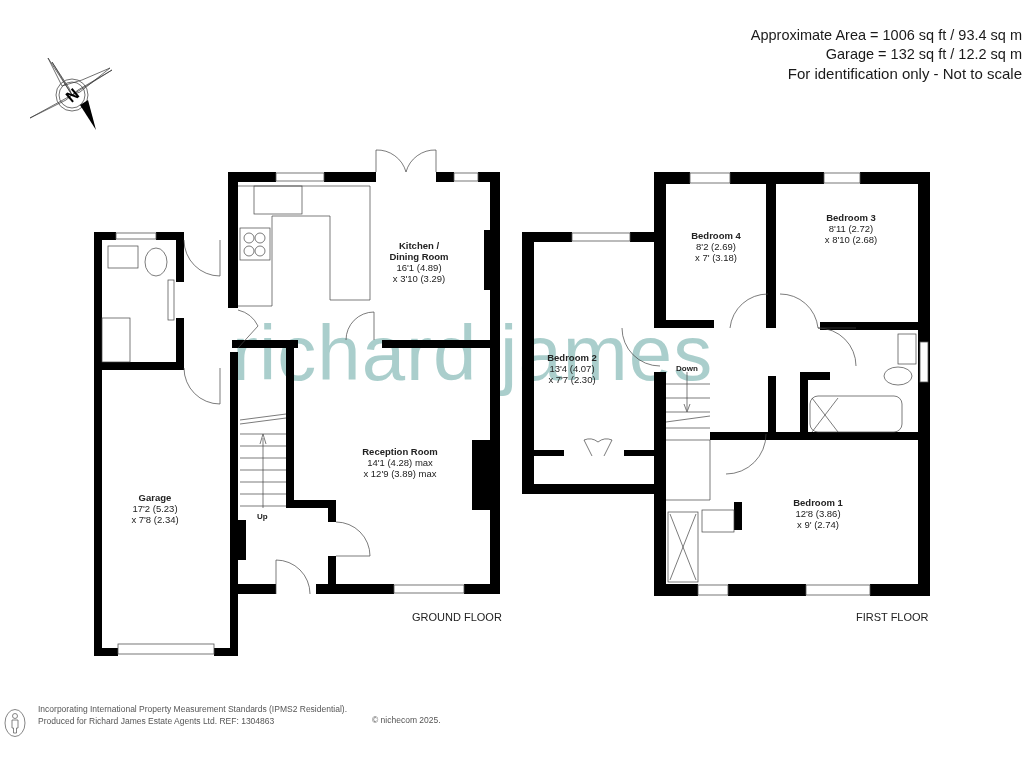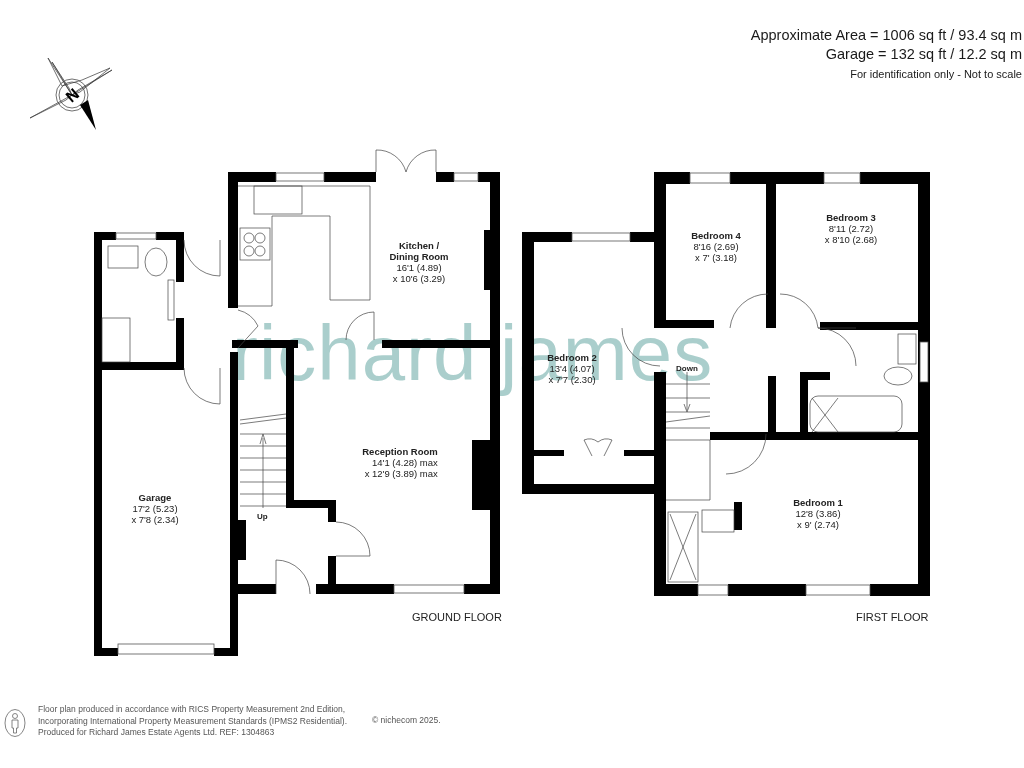--- a/index.html
+++ b/index.html
@@ -1,20 +1,20 @@
 <!DOCTYPE html>
 <html><head>
 <meta charset="utf-8">
 <style>
   html, body { margin:0; padding:0; background:#ffffff; }
   body { width:1024px; height:768px; position:relative; overflow:hidden; font-family:"Liberation Sans", sans-serif; color:#222; }
   .abs { position:absolute; }
   .area-info { right:2px; top:26px; text-align:right; }
   .area-line { font-size:14.5px; line-height:19px; color:#1a1a1a;text-align:right; }
-  .area-note { font-size:11px; line-height:16px; color:#1a1a1a; margin-top:2px; }
+  .area-note { font-size:15px; line-height:16px; color:#1a1a1a; margin-top:2px; }
   svg.plan { position:absolute; left:0; top:0; }
   .room-label { position:absolute; text-align:center; font-size:9.5px; line-height:11px; color:#222; transform:translateX(-50%); white-space:nowrap; }
   .room-label .name { font-weight:bold; font-size:9.5px; display:block; }
   .room-label span { display:block; }
   .floor-label { position:absolute; font-weight:normal; font-size:11px; color:#222;margin-top:11px; }
   .stair-label { position:absolute; font-weight:bold; font-size:8px; color:#222; }
   .watermark { position:absolute; left:232px; top:308px; font-size:78px; color:#0f766e; opacity:0.35; letter-spacing:1px; font-weight:400; white-space:nowrap; pointer-events:none; }
   .footer { position:absolute; left:38px; top:704px; font-size:8.5px; line-height:11.5px; color:#555; }
   .footer-copy { position:absolute; left:372px; top:715px; font-size:8.5px; color:#555; }
   .footer-icon { position:absolute; left:4px; top:708px; width:22px; height:30px; }
@@ -165,38 +165,38 @@
     <path d="M670 514 L696 580 M696 514 L670 580"></path>
     <rect x="702" y="510" width="32" height="22"></rect>
     <path d="M666 440 H710 V500 H666"></path>
   </g>
 </svg>
 
 <div class="room-label" style="left:419px; top:240px;">
   <span class="name">Kitchen /</span>
   <span class="name">Dining Room</span>
   <span>16'1 (4.89)</span>
-  <span>x 10'6 (3.29)</span>
-</div>
-<div class="room-label" style="left:400px; top:446px;text-align:right;">
+  <span>x 3'10 (3.29)</span>
+</div>
+<div class="room-label" style="left:400px; top:446px;">
   <span class="name">Reception Room</span>
   <span>14'1 (4.28) max</span>
   <span>x 12'9 (3.89) max</span>
 </div>
 <div class="room-label" style="left:155px; top:492px;">
   <span class="name">Garage</span>
   <span>17'2 (5.23)</span>
   <span>x 7'8 (2.34)</span>
 </div>
 <div class="stair-label" style="left:257px; top:512px;">Up</div>
 <div class="floor-label" style="left:412px; top:600px;">GROUND FLOOR</div>
 
 <div class="room-label" style="left:716px; top:230px;">
   <span class="name">Bedroom 4</span>
-  <span>8'16 (2.69)</span>
+  <span>8'2 (2.69)</span>
   <span>x 7' (3.18)</span>
 </div>
 <div class="room-label" style="left:851px; top:212px;">
   <span class="name">Bedroom 3</span>
   <span>8'11 (2.72)</span>
   <span>x 8'10 (2.68)</span>
 </div>
 <div class="room-label" style="left:572px; top:352px;">
   <span class="name">Bedroom 2</span>
   <span>13'4 (4.07)</span>
@@ -209,17 +209,16 @@
 </div>
 <div class="stair-label" style="left:676px; top:364px;">Down</div>
 <div class="floor-label" style="left:856px; top:600px;">FIRST FLOOR</div>
 
 <svg class="footer-icon" viewBox="0 0 22 30">
   <ellipse cx="11" cy="15" rx="10" ry="13.5" fill="none" stroke="#666" stroke-width="0.8"></ellipse>
   <circle cx="11" cy="8" r="2.5" fill="none" stroke="#666" stroke-width="0.8"></circle>
   <path d="M8 12 H14 V20 H12.5 V25 H9.5 V20 H8 Z" fill="none" stroke="#666" stroke-width="0.8"></path>
 </svg>
 <div class="footer">
-  <div>Floor plan produced in accordance with RICS Property Measurement 2nd Edition,</div>
   <div>Incorporating International Property Measurement Standards (IPMS2 Residential).</div>
   <div>Produced for Richard James Estate Agents Ltd.   REF: 1304863</div>
 </div>
 <div class="footer-copy">© nichecom 2025.</div>
 
 </body></html>

